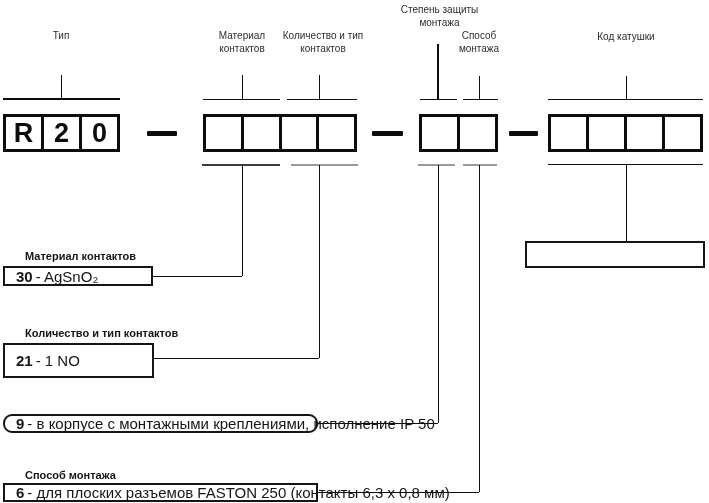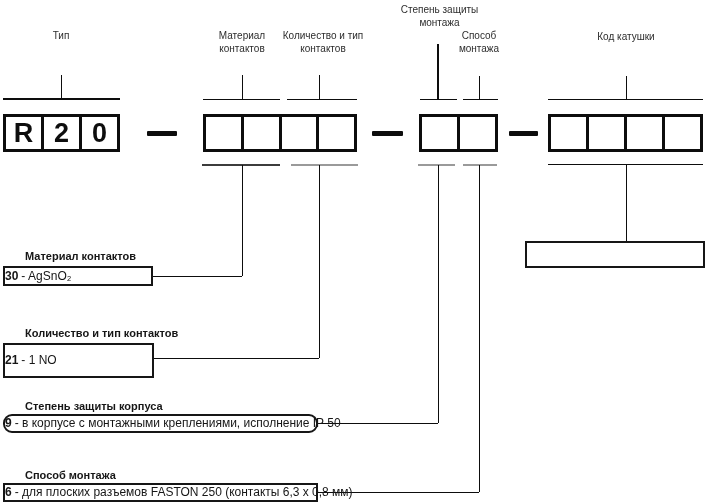--- a/index.html
+++ b/index.html
@@ -10,22 +10,22 @@
   .lbl{position:absolute;font-size:10px;line-height:13px;text-align:center;color:#2d2d2d;}
   .hl{position:absolute;height:1px;background:#0d0d0d;}
   .vl{position:absolute;width:1px;background:#0d0d0d;}
   .dash{position:absolute;height:5px;background:#0d0d0d;border-radius:1px;}
   .cellbox{position:absolute;top:114px;height:38px;display:flex;border:3px solid #0d0d0d;box-sizing:border-box;background:#fff;}
   .cell{flex:1;border-left:3px solid #0d0d0d;display:flex;align-items:center;justify-content:center;}
   .cell:first-child{border-left:none;}
   .codechar{font-size:27px;font-weight:bold;color:#0d0d0d;line-height:1;}
   .heading{position:absolute;font-size:11px;font-weight:bold;color:#161616;white-space:nowrap;margin-left:22px;}
   .lbox{position:absolute;border:2px solid #161616;box-sizing:border-box;background:#fff;
-        display:flex;flex-direction:column;justify-content:center;padding-left:0;
-        font-size:12px;line-height:13px;color:#161616;}
+        display:flex;flex-direction:column;justify-content:center;padding-left:11px;
+        font-size:15px;line-height:13px;color:#161616;}
   .entry{white-space:nowrap;}
   .entry b{margin-right:3px;}
 </style>
 </head>
 <body>
 
 <div id="canvas">
 
   <div class="lbl" style="left:21px;top:29px;width:80px;">
     <div>Тип</div>
@@ -125,21 +125,20 @@
   <div class="heading" style="left:3px;top:250px;">Материал контактов</div>
   <div class="lbox" style="left:3px;top:266px;width:150px;height:20px;">
     <div class="entry"><b>30</b><span>- AgSnO₂</span></div>
   </div>
 
   <div class="heading" style="left:3px;top:327px;">Количество и тип контактов</div>
   <div class="lbox" style="left:3px;top:343px;width:151px;height:35px;">
     <div class="entry"><b>21</b><span>- 1 NO</span></div>
   </div>
 
-  <div class="heading" style="left:3px;top:400px;">Степень защиты корпуса</div>
   <div class="lbox" style="left:3px;top:414px;width:315px;height:19px;border-radius:9px;">
     <div class="entry"><b>9</b><span>- в корпусе с монтажными креплениями, исполнение IP 50</span></div>
   </div>
 
   <div class="heading" style="left:3px;top:469px;">Способ монтажа</div>
   <div class="lbox" style="left:3px;top:483px;width:315px;height:19px;">
     <div class="entry"><b>6</b><span>- для плоских разъемов FASTON 250 (контакты 6,3 х 0,8 мм)</span></div>
   </div>
 
 </div>

